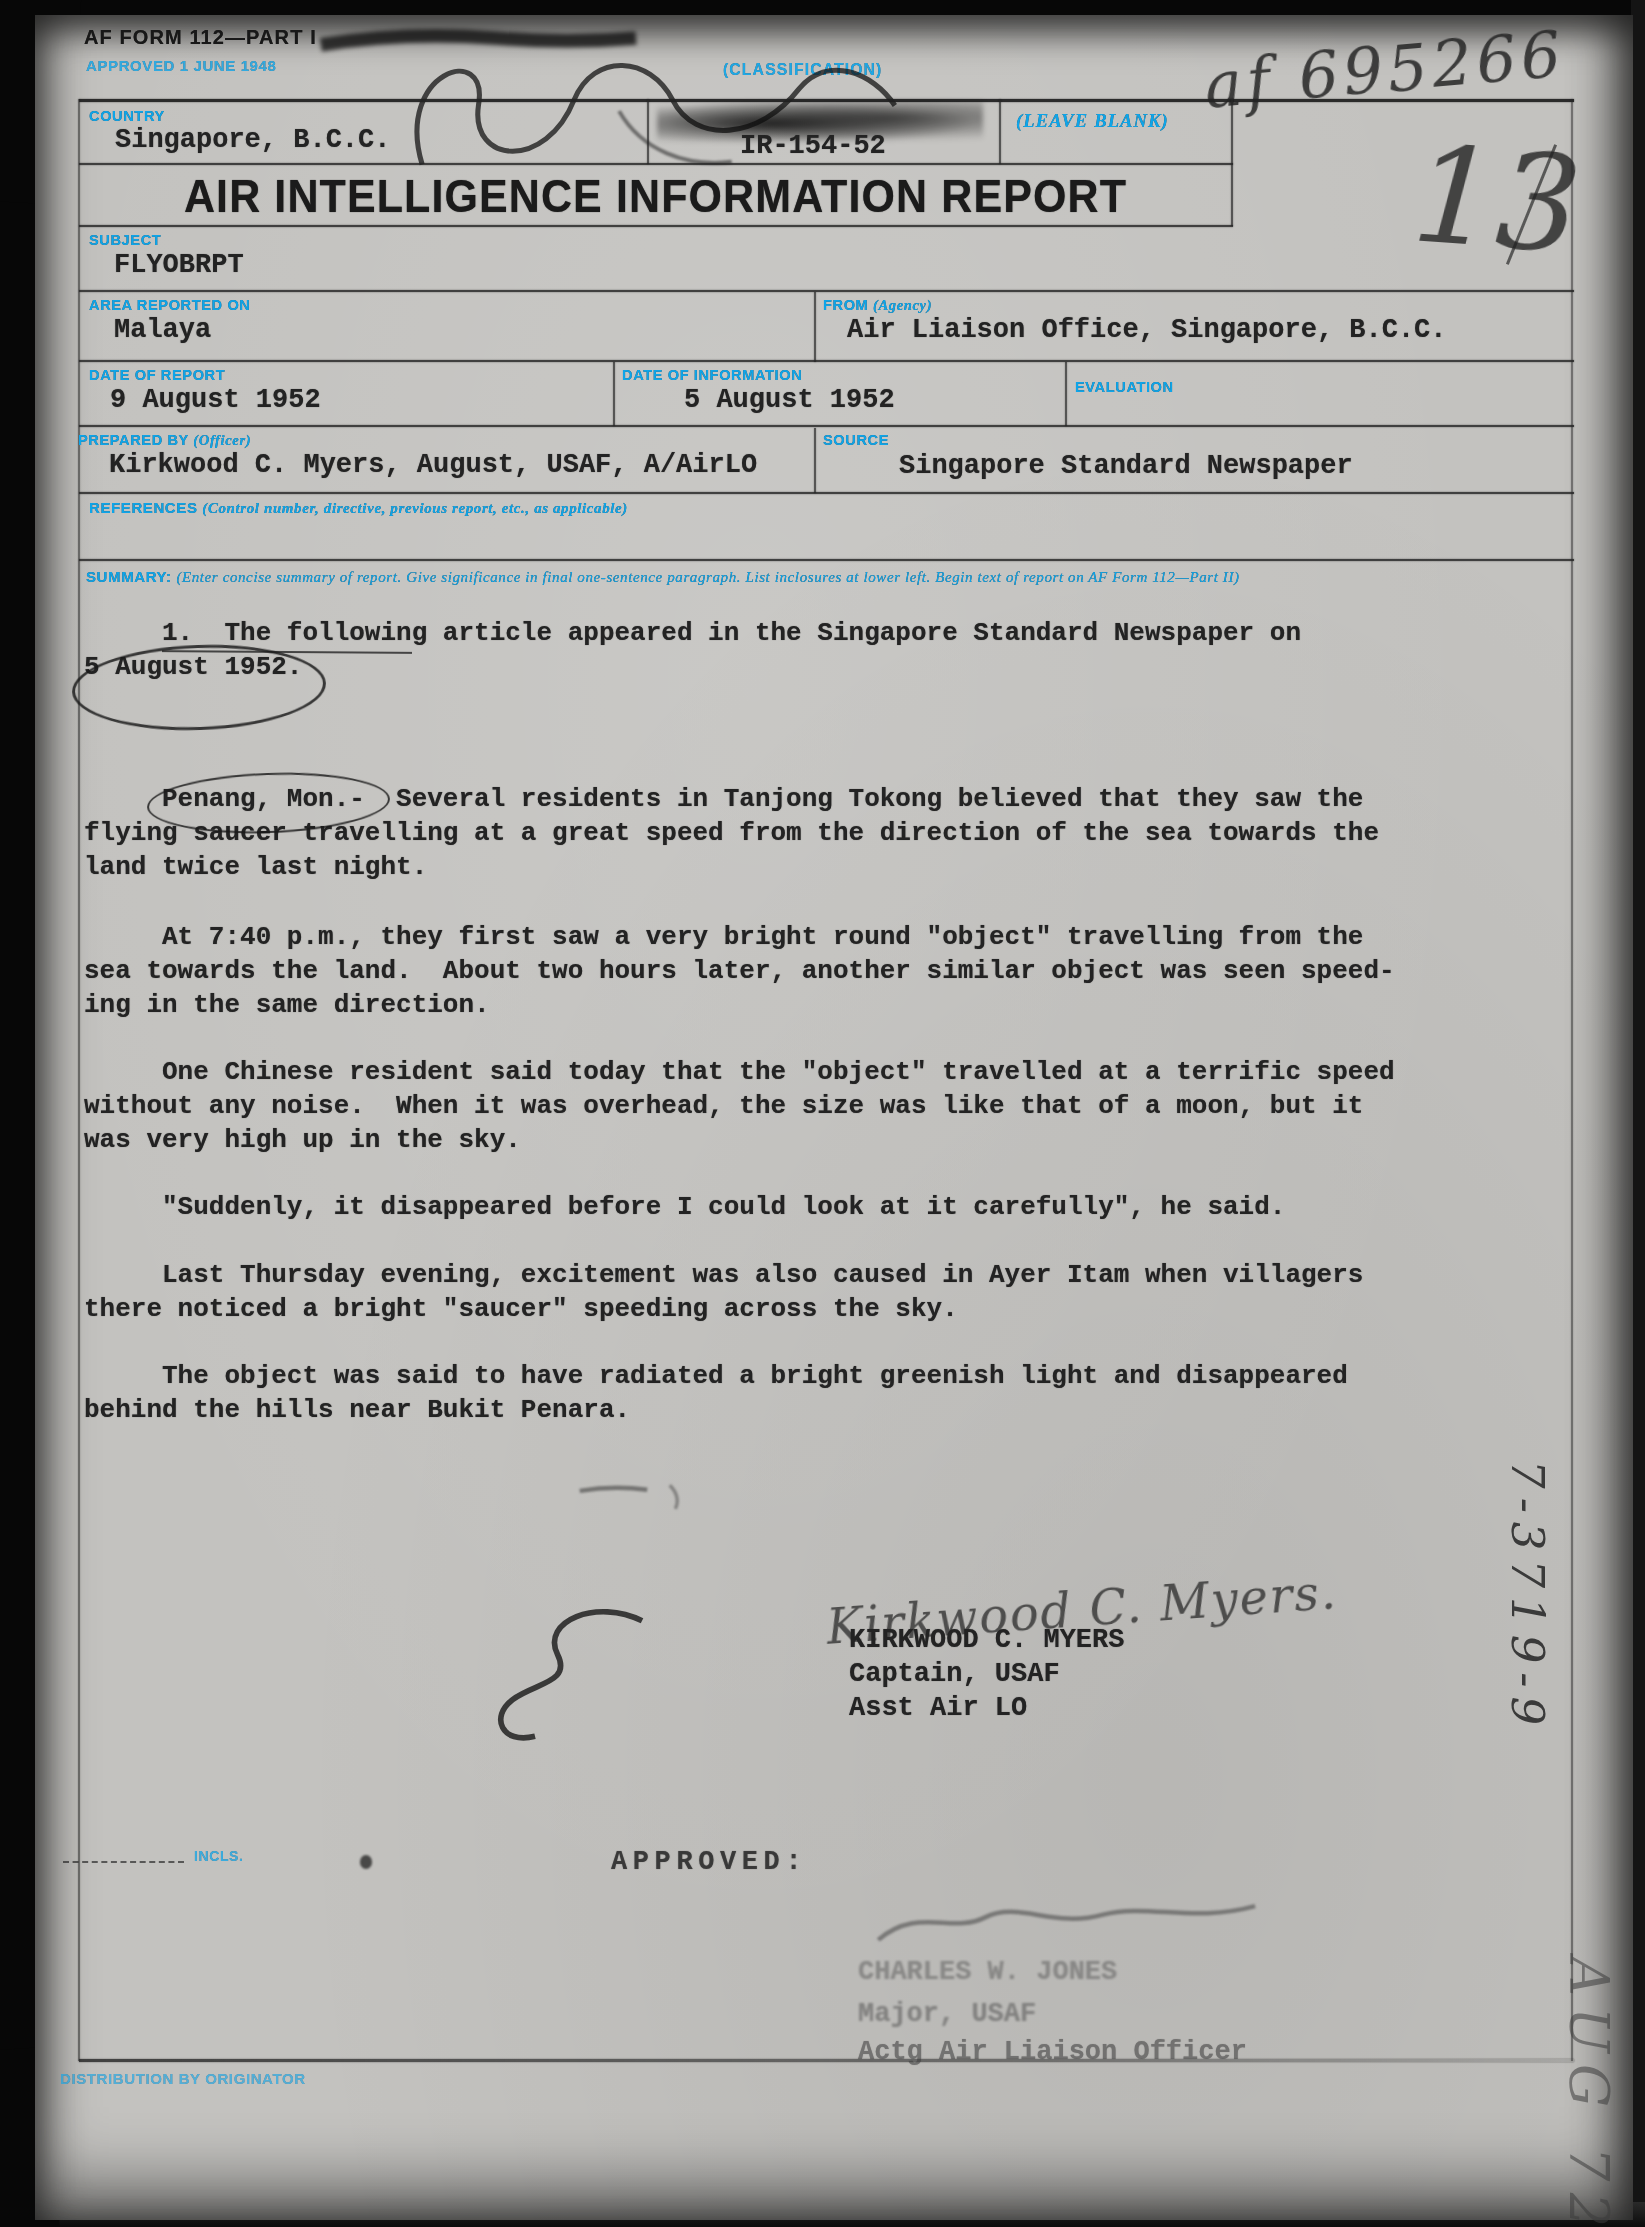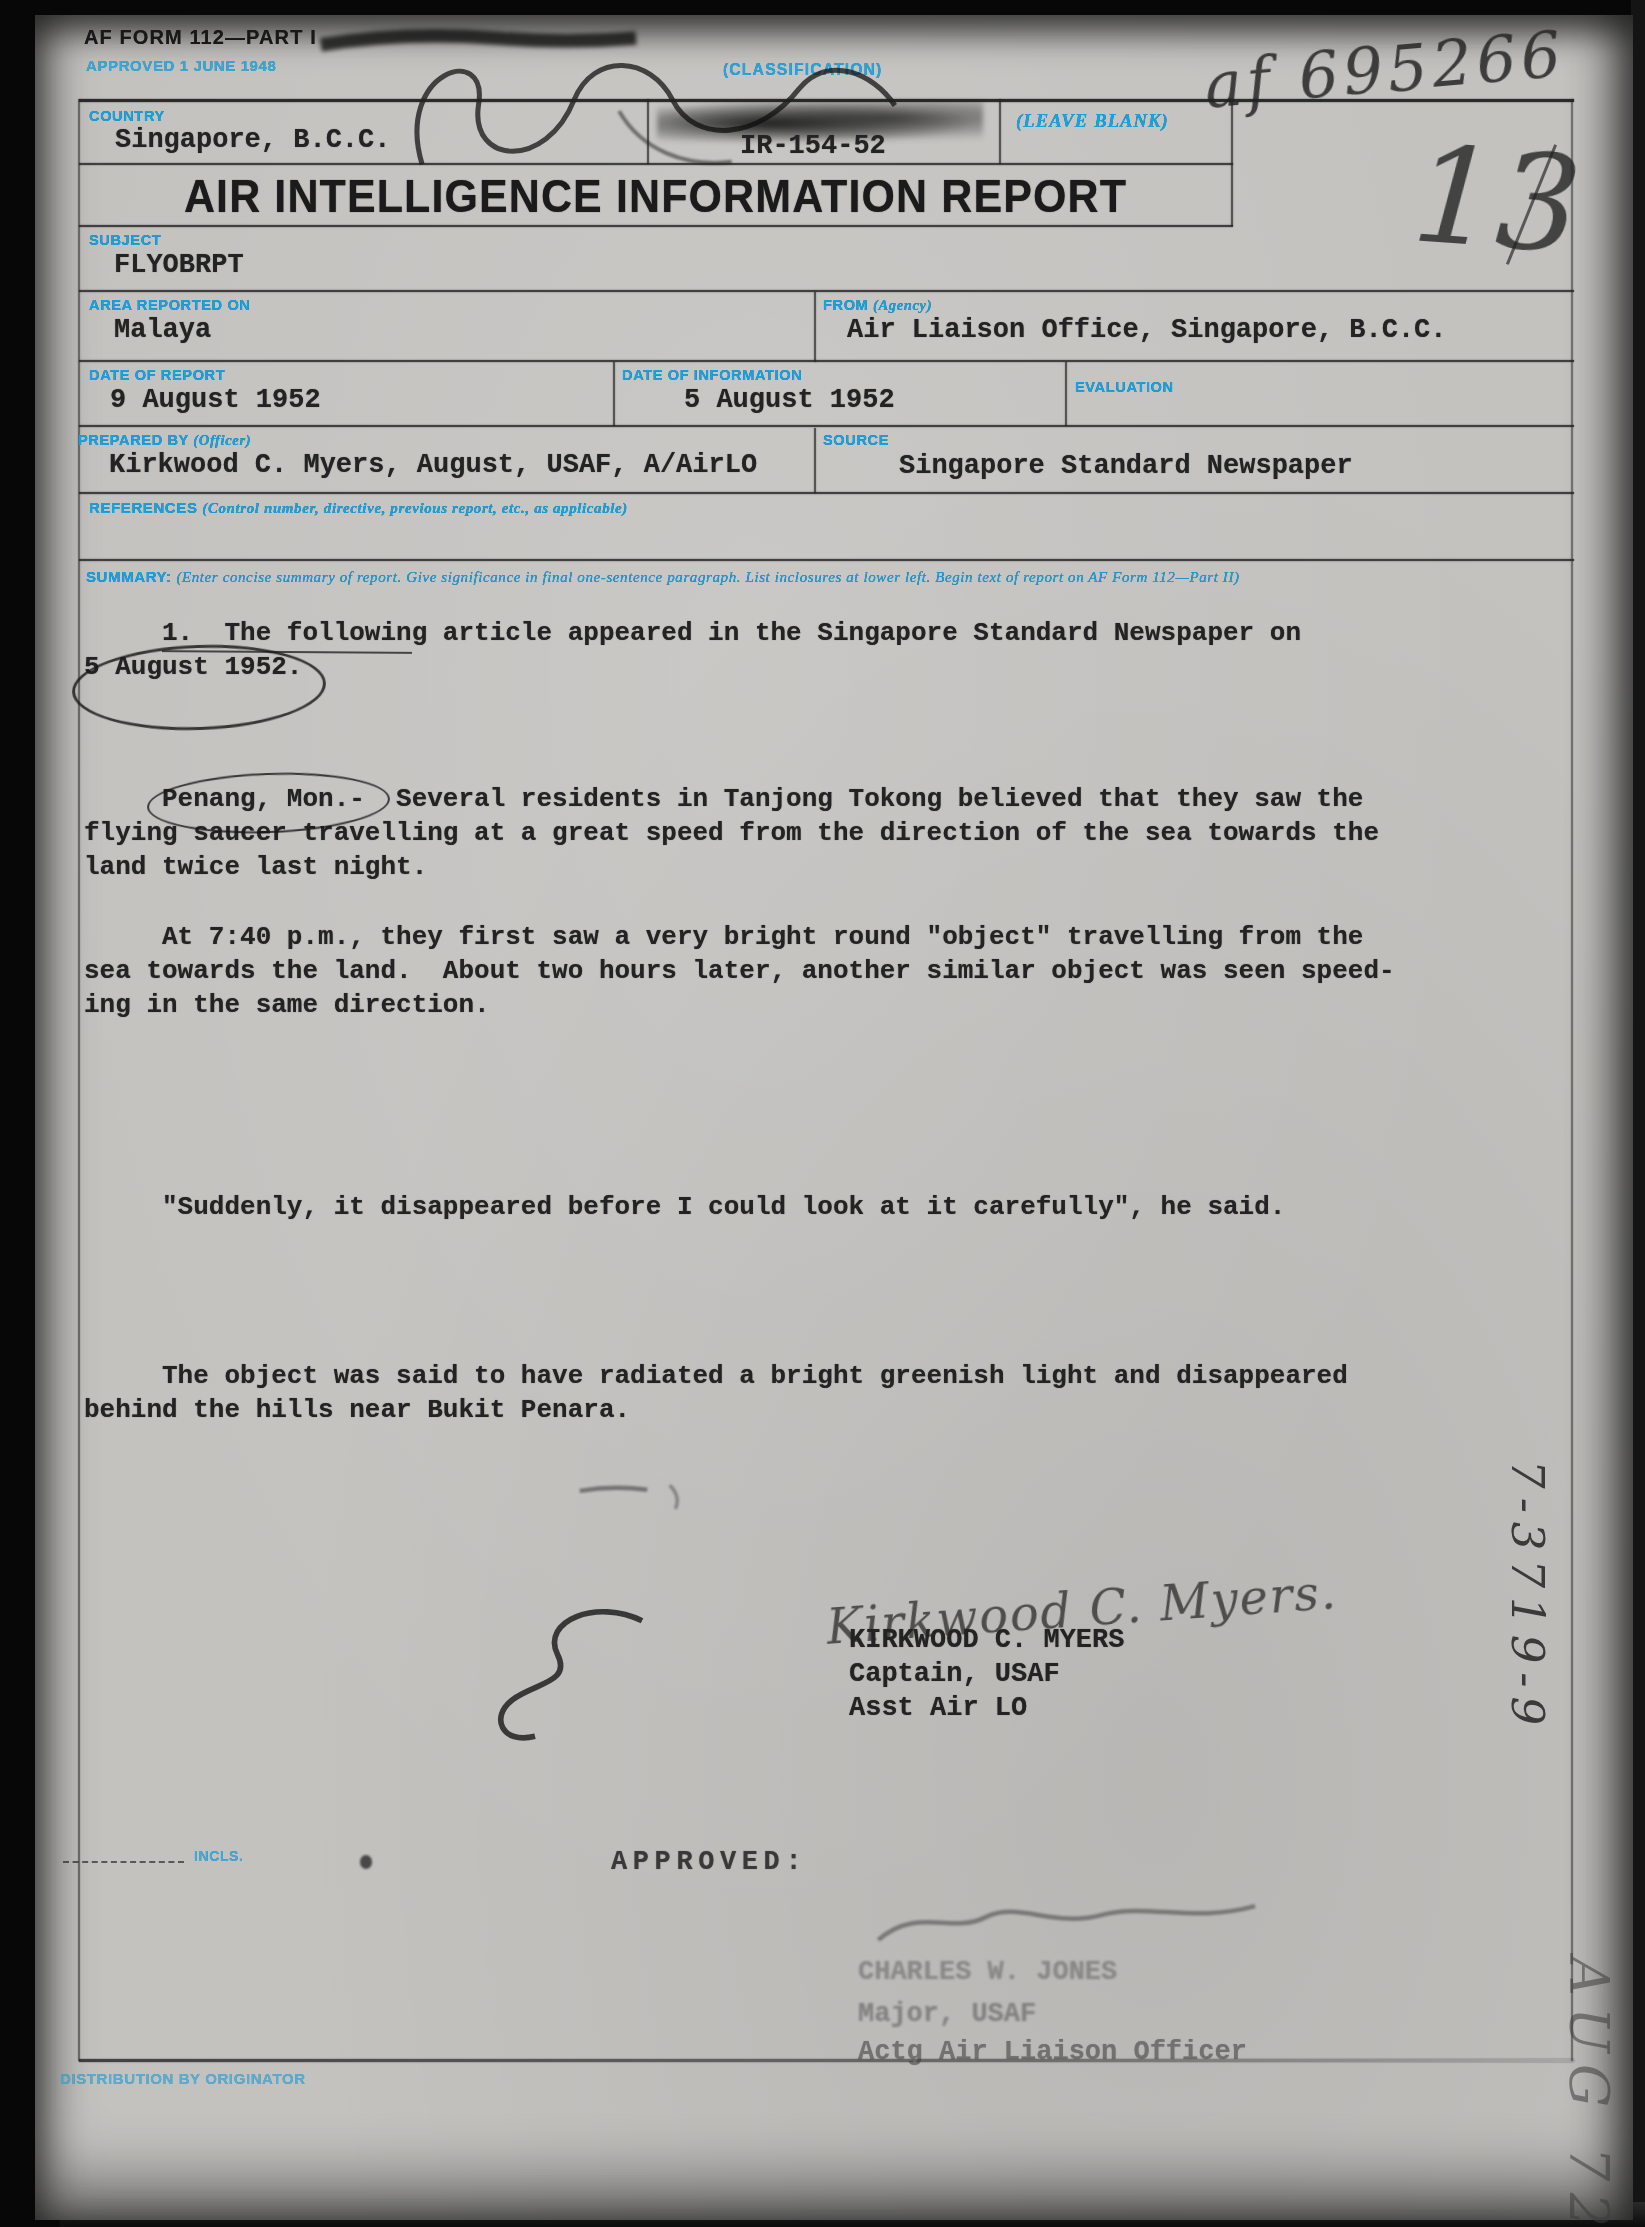--- a/index.html
+++ b/index.html
@@ -131,21 +131,26 @@
 
 
   <div class="typed body-text" style="left:84px;top:782px;">     Penang, Mon.-  Several residents in Tanjong Tokong believed that they saw the
 flying saucer travelling at a great speed from the direction of the sea towards the
 land twice last night.</div>
   <div class="pen-ellipse" style="left:147px;top:773px;width:239px;height:56px;transform:rotate(-2deg);"></div>
 
   <div class="typed body-text" style="left:84px;top:920px;">     At 7:40 p.m., they first saw a very bright round "object" travelling from the
 sea towards the land.  About two hours later, another similar object was seen speed-
 ing in the same direction.</div>
+  <div class="typed body-text" style="left:84px;top:1055px;">     One Chinese resident said today that the "object" travelled at a terrific speed
+without any noise.  When it was overhead, the size was like that of a moon, but it
+was very high up in the sky.</div>
   <div class="typed body-text" style="left:84px;top:1190px;">     "Suddenly, it disappeared before I could look at it carefully", he said.</div>
+  <div class="typed body-text" style="left:84px;top:1258px;">     Last Thursday evening, excitement was also caused in Ayer Itam when villagers
+there noticed a bright "saucer" speeding across the sky.</div>
   <div class="typed body-text" style="left:84px;top:1359px;">     The object was said to have radiated a bright greenish light and disappeared
 behind the hills near Bukit Penara.</div>
 
   <svg style="position:absolute;left:574px;top:1474px;" width="124" height="45" viewBox="0 0 220 80">
     <path d="M10 30 Q 70 20 130 28" stroke="rgba(40,40,40,.5)" stroke-width="8" fill="none" style="filter:blur(1.5px);"></path>
     <path d="M170 20 Q 190 40 180 62" stroke="rgba(40,40,40,.4)" stroke-width="6" fill="none" style="filter:blur(1.5px);"></path>
   </svg>
 
   <svg style="position:absolute;left:473px;top:1587px;" width="186" height="169" viewBox="0 0 330 300">
     <path d="M300 60 C 220 20, 120 60, 150 120 C 175 170, 110 170, 70 200 C 30 230, 50 280, 110 265" stroke="rgba(22,22,22,.8)" stroke-width="10" fill="none" style="filter:blur(.8px);"></path>

